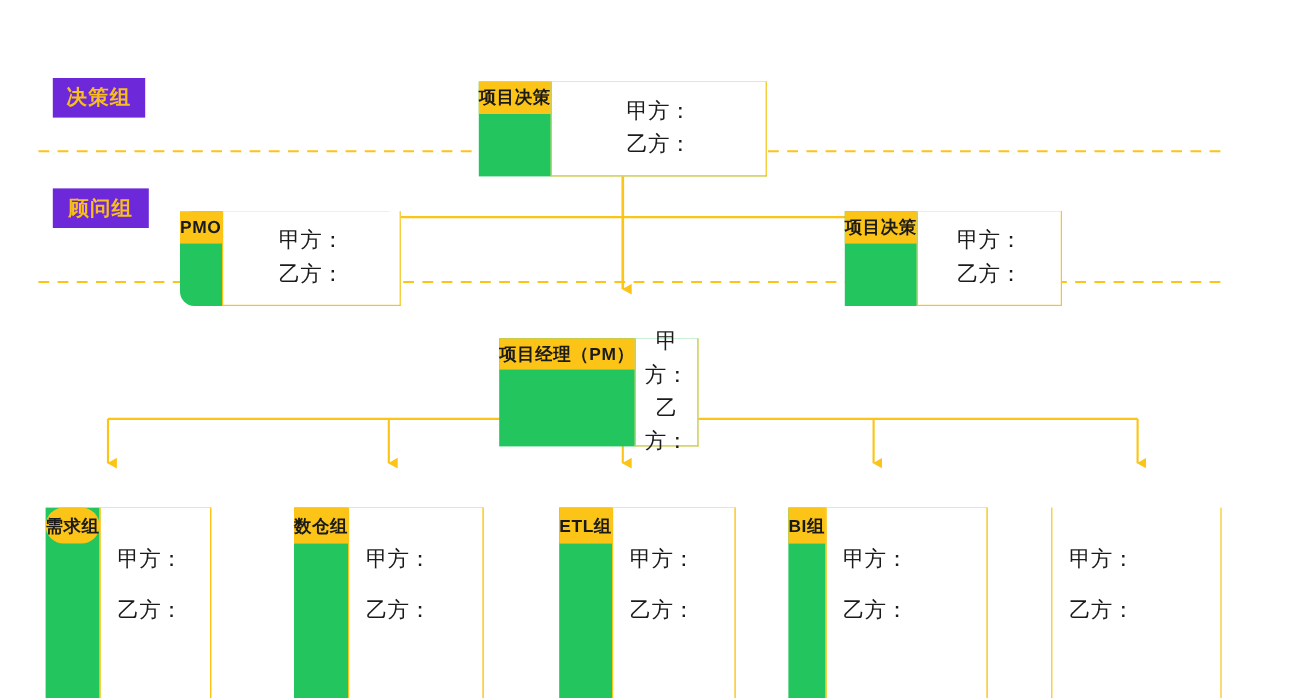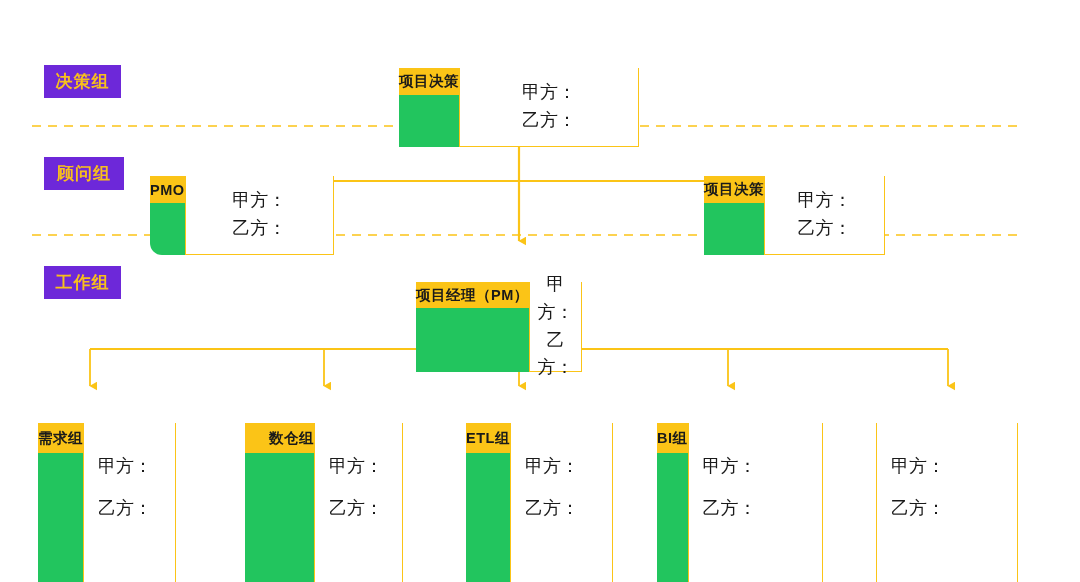--- a/index.html
+++ b/index.html
@@ -125,23 +125,20 @@
     <line x1="728" y1="349" x2="728" y2="386" stroke="#fbc417" stroke-width="1.8" marker-end="url(#arrow-down)"></line>
     <line x1="948" y1="349" x2="948" y2="386" stroke="#fbc417" stroke-width="1.8" marker-end="url(#arrow-down)"></line>
   </svg>
 
   <div class="tier-badge" style="left:44px; top:65px; width:77px; height:33px;">
     <span>决策组</span>
   </div>
   <div class="tier-badge" style="left:44px; top:157px; width:80px; height:33px;">
     <span>顾问组</span>
   </div>
-  <div class="tier-badge" style="left:44px; top:266px; width:77px; height:33px;">
-    <span>工作组</span>
-  </div>
 
   <div class="node" style="left:399px; top:32px; width:240px; height:79px;">
     <div class="node-head" style="height:27px;">项目决策</div>
     <div class="node-body center">
       <div class="party-line">甲方：</div>
       <div class="party-line">乙方：</div>
     </div>
   </div>
 
   <div class="node" style="left:150px; top:140px; width:184px; height:79px;border-radius:12px;">
@@ -162,29 +159,29 @@
 
   <div class="node" style="left:416px; top:246px; width:166px; height:90px;">
     <div class="node-head" style="height:26px;">项目经理（PM）</div>
     <div class="node-body center">
       <div class="party-line">甲方：</div>
       <div class="party-line">乙方：</div>
     </div>
   </div>
 
   <div class="node" style="left:38px; top:387px; width:138px; height:184px;">
-    <div class="node-head" style="height:30px;">需求组</div>
+    <div class="node-head" style="height:30px;border-radius:15px;">需求组</div>
     <div class="node-body leafbody">
       <div class="party-line">甲方：</div>
       <div class="party-line">乙方：</div>
     </div>
   </div>
 
   <div class="node" style="left:245px; top:387px; width:158px; height:184px;">
-    <div class="node-head" style="height:30px;padding-left:24px;">数仓组</div>
+    <div class="node-head" style="height:30px;">数仓组</div>
     <div class="node-body leafbody">
       <div class="party-line">甲方：</div>
       <div class="party-line">乙方：</div>
     </div>
   </div>
 
   <div class="node" style="left:466px; top:387px; width:147px; height:184px;">
     <div class="node-head" style="height:30px;">ETL组</div>
     <div class="node-body leafbody">
       <div class="party-line">甲方：</div>

